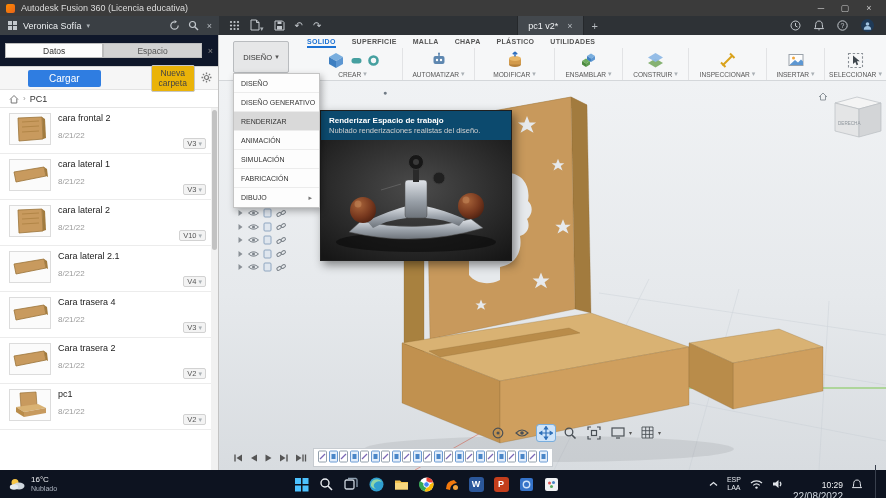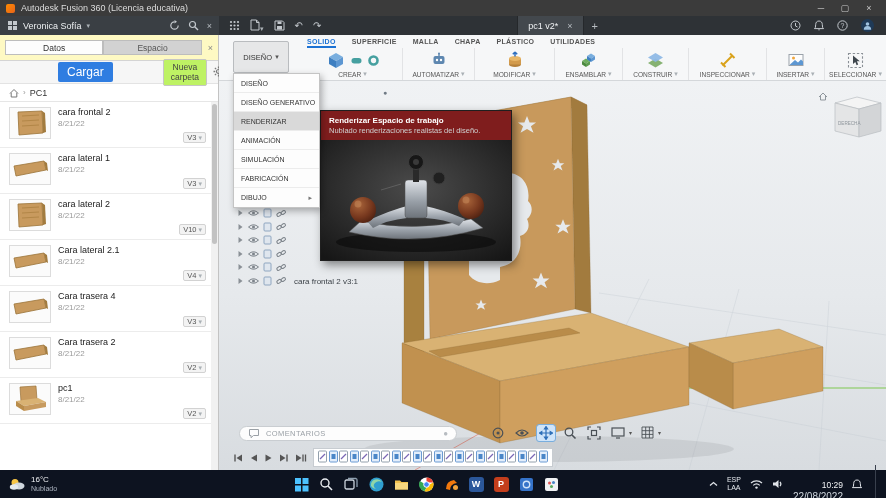--- a/index.html
+++ b/index.html
@@ -27,37 +27,37 @@
            background:#43484d;border-left:1px solid #25282b;border-right:1px solid #25282b;}
   .doc-tab .lbl{font-size:9px;color:#f0f2f4;}
   .tab-plus{color:#b7bcc1;font-size:11px;margin-left:8px;}
   .ab-right{margin-left:auto;display:flex;gap:13px;align-items:center;padding-right:12px;}
   .avatar{width:13px;height:13px;border-radius:50%;background:#1f3a57;display:flex;align-items:center;justify-content:center;}
   .x-glyph{color:#b7bcc1;font-size:9px;}
 
   
   .datapanel{position:absolute;top:35px;left:0;width:219px;bottom:28px;background:#fff;
              border-right:1px solid #c3c3c3;display:flex;flex-direction:column;z-index:20;}
-  .dp-tabs{height:26px;background:#fef9c3;display:flex;align-items:center;padding:2px 5px;border-bottom:1px solid #d4d4d4;justify-content:space-between;}
+  .dp-tabs{height:32px;background:#0f172a;display:flex;align-items:center;padding:2px 5px;border-bottom:1px solid #d4d4d4;justify-content:space-between;}
   .dp-tab{flex:1;text-align:center;font-size:8.5px;color:#555;background:#d2d2d2;border:1px solid #bdbdbd;padding:1.5px 0;}
   .dp-tab.active{background:#fdfdfd;color:#333;}
   .dp-close{margin-left:6px;color:#888;font-size:9px;}
   .dp-actions{height:23px;display:flex;align-items:center;gap:6px;padding:0 22px 0 28px;background:#f6f6f6;border-bottom:1px solid #e3e3e3;}
-  .btn-blue{background:#2f7de1;color:#fff;font-size:12px;padding:3px 9px;border-radius:2px;border:none;margin-left:30px;}
-  .btn-light{background:#bef264;border:1px solid #c6c6c6;color:#444;font-size:8.5px;padding:2.5px 7px;border-radius:2px;margin-left:44px;}
+  .btn-blue{background:#2f7de1;color:#fff;font-size:10px;padding:3px 21px;border-radius:2px;border:none;}
+  .btn-light{background:#eab308;border:1px solid #c6c6c6;color:#444;font-size:8.5px;padding:2.5px 7px;border-radius:2px;margin-left:44px;}
   .dp-gear{margin-left:auto;}
   .dp-breadcrumb{height:18px;display:flex;align-items:center;gap:4px;padding:0 9px;font-size:9px;color:#333;border-bottom:1px solid #e6e6e6;}
   .bc-sep{color:#999;font-size:8px;}
   .dp-list{flex:1;position:relative;overflow:hidden;background:#fff;}
   .dp-items{position:absolute;inset:0 7px 0 0;}
   .dp-item{height:46px;border-bottom:1px solid #ececec;display:flex;gap:7px;padding:5px 6px 3px 9px;position:relative;}
   .thumb{width:42px;height:32px;flex:none;border:1px solid #dcdcdc;background:#fbfbfb;display:flex;align-items:center;justify-content:center;}
   .dp-meta{min-width:0;}
   .dp-name{font-size:9px;color:#222;line-height:1.15;}
-  .dp-date{font-size:8px;color:#9a9a9a;margin-top:2px;}
+  .dp-date{font-size:8px;color:#9a9a9a;margin-top:8px;}
   .ver{position:absolute;right:5px;bottom:4px;font-size:7.5px;color:#555;border:1px solid #d2d2d2;
        background:#f3f3f3;padding:0 3px;border-radius:2px;display:flex;gap:2px;align-items:center;}
   .dp-scroll{position:absolute;top:0;right:0;width:7px;bottom:0;background:#f1f1f1;}
   .dp-scroll .th{position:absolute;top:2px;left:1px;width:5px;height:140px;background:#c2c2c2;border-radius:3px;}
 
   
   .ribbon{position:absolute;top:35px;left:219px;right:0;height:46px;background:#f6f7f8;border-bottom:1px solid #d4d7da;z-index:21;}
   .ws-btn{position:absolute;left:14px;top:6px;width:56px;height:32px;background:#e6e7e8;border:1px solid #b9bcbf;border-radius:2px;
           display:flex;align-items:center;justify-content:center;gap:3px;font-size:7.5px;color:#333;}
   .ribbon-main{margin-left:84px;height:100%;display:flex;flex-direction:column;}
@@ -71,21 +71,21 @@
 
   
   .ws-menu{position:absolute;left:233px;top:73px;width:87px;background:#fdfdfd;border:1px solid #c4c4c4;
            box-shadow:2px 3px 7px rgba(0,0,0,.3);z-index:40;}
   .ws-mi{padding:5.5px 7px;font-size:7px;color:#333;border-bottom:1px solid #ececec;display:flex;justify-content:space-between;align-items:center;white-space:nowrap;}
   .ws-mi:last-child{border-bottom:none;}
   .ws-mi.hl{background:#d9d9d9;}
   .ws-mi .sub{color:#777;font-size:7px;}
 
   
-  .tooltip{position:absolute;left:320px;top:110px;width:192px;background:#7f1d1d;border:1px solid #1f1f1f;
+  .tooltip{position:absolute;left:320px;top:110px;width:192px;background:#0c4a6e;border:1px solid #1f1f1f;
            box-shadow:3px 4px 9px rgba(0,0,0,.45);z-index:39;}
   .tt-title{font-size:8px;font-weight:bold;color:#fff;padding:5px 8px 1px;}
   .tt-desc{font-size:7.5px;color:#cfcfcf;padding:0 8px 5px;}
   .tt-img{display:block;width:100%;height:120px;}
 
   
   .viewport{position:absolute;top:81px;left:219px;right:0;bottom:28px;
             background:linear-gradient(#f0f2f4 0%,#e6e9ec 55%,#d8dce0 100%);overflow:hidden;}
   .scene{position:absolute;inset:0;z-index:1;}
   .browser{position:absolute;left:18px;top:5px;width:280px;z-index:3;}
@@ -792,48 +792,22 @@
           <span><svg width="9" height="10">
               <rect x="1" y="1" width="7" height="8" rx="1" fill="#dfe6ee" stroke="#8fa6c0"></rect>
             </svg></span>
           <span><svg width="11" height="9">
               <g stroke="#7d848b" fill="none">
                 <rect x="0.8" y="4" width="4.6" height="3" rx="1.4" transform="rotate(-35 3 5.5)"></rect>
                 <rect x="5" y="2" width="4.6" height="3" rx="1.4" transform="rotate(-35 7.3 3.5)"></rect>
               </g>
             </svg></span>
         </div>
-        <div class="br-row">
-          <span><svg width="7" height="8">
-              <path d="M1.5,1 L5.5,4 L1.5,7 Z" fill="#8a9096"></path>
-            </svg></span>
-          <span><svg width="11" height="8">
-              <path d="M0.5,4 Q5.5,-0.5 10.5,4 Q5.5,8.5 0.5,4 Z" fill="none" stroke="#7d848b"></path>
-              <circle cx="5.5" cy="4" r="1.5" fill="#7d848b"></circle>
-            </svg></span>
-          <span><svg width="9" height="10">
-              <rect x="1" y="1" width="7" height="8" rx="1" fill="#dfe6ee" stroke="#8fa6c0"></rect>
-            </svg></span>
-          <span><svg width="11" height="9">
-              <g stroke="#7d848b" fill="none">
-                <rect x="0.8" y="4" width="4.6" height="3" rx="1.4" transform="rotate(-35 3 5.5)"></rect>
-                <rect x="5" y="2" width="4.6" height="3" rx="1.4" transform="rotate(-35 7.3 3.5)"></rect>
-              </g>
-            </svg></span>
-          <span class="lbl">cara frontal 2 v3:1</span>
-        </div>
-      </div>
-
-    <div class="comments">
-      <svg width="12" height="11">
-          <path d="M1.5,1.5 h9 v6 h-5 l-2.5,2.2 v-2.2 h-1.5 Z" fill="none" stroke="#9aa0a6"></path>
-        </svg>
-      <span class="lbl">COMENTARIOS</span>
-      <span class="dot">●</span>
-    </div>
+      </div>
+
 
     <div class="navbar">
       <span class="nav-ic">
           <svg width="14" height="14">
             <circle cx="7" cy="7" r="4.8" fill="none" stroke="#4a5056" stroke-width="1.2"></circle>
             <circle cx="7" cy="7" r="1.5" fill="#4a5056"></circle>
           </svg>
         </span>
       <span class="nav-ic">
           <svg width="14" height="10">

